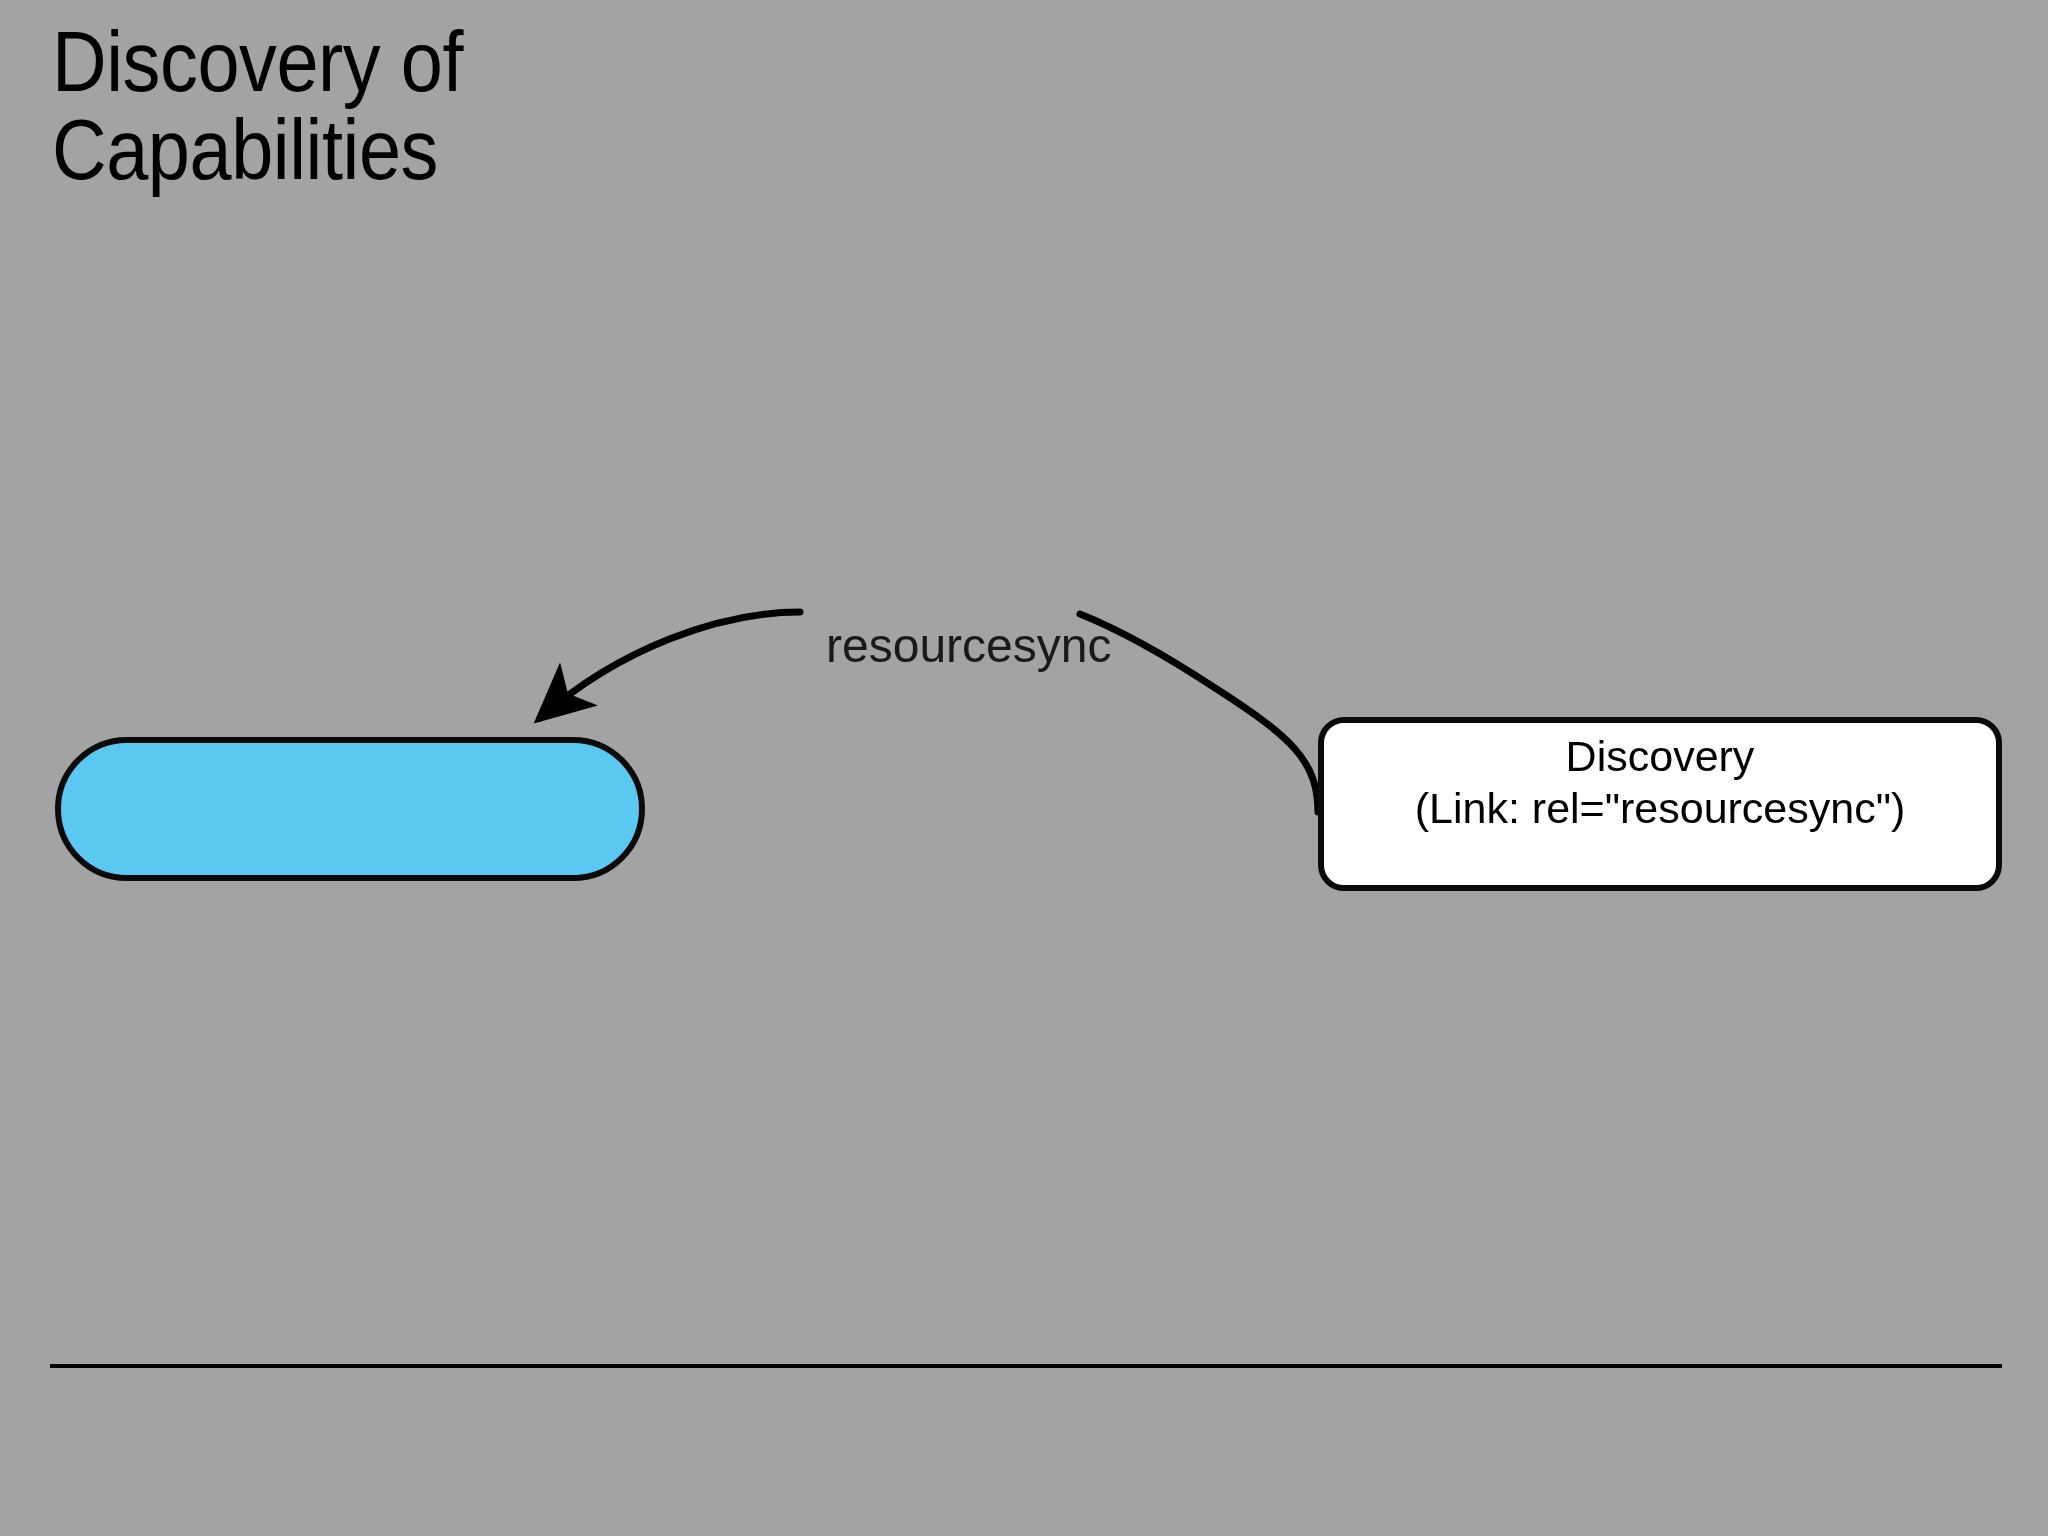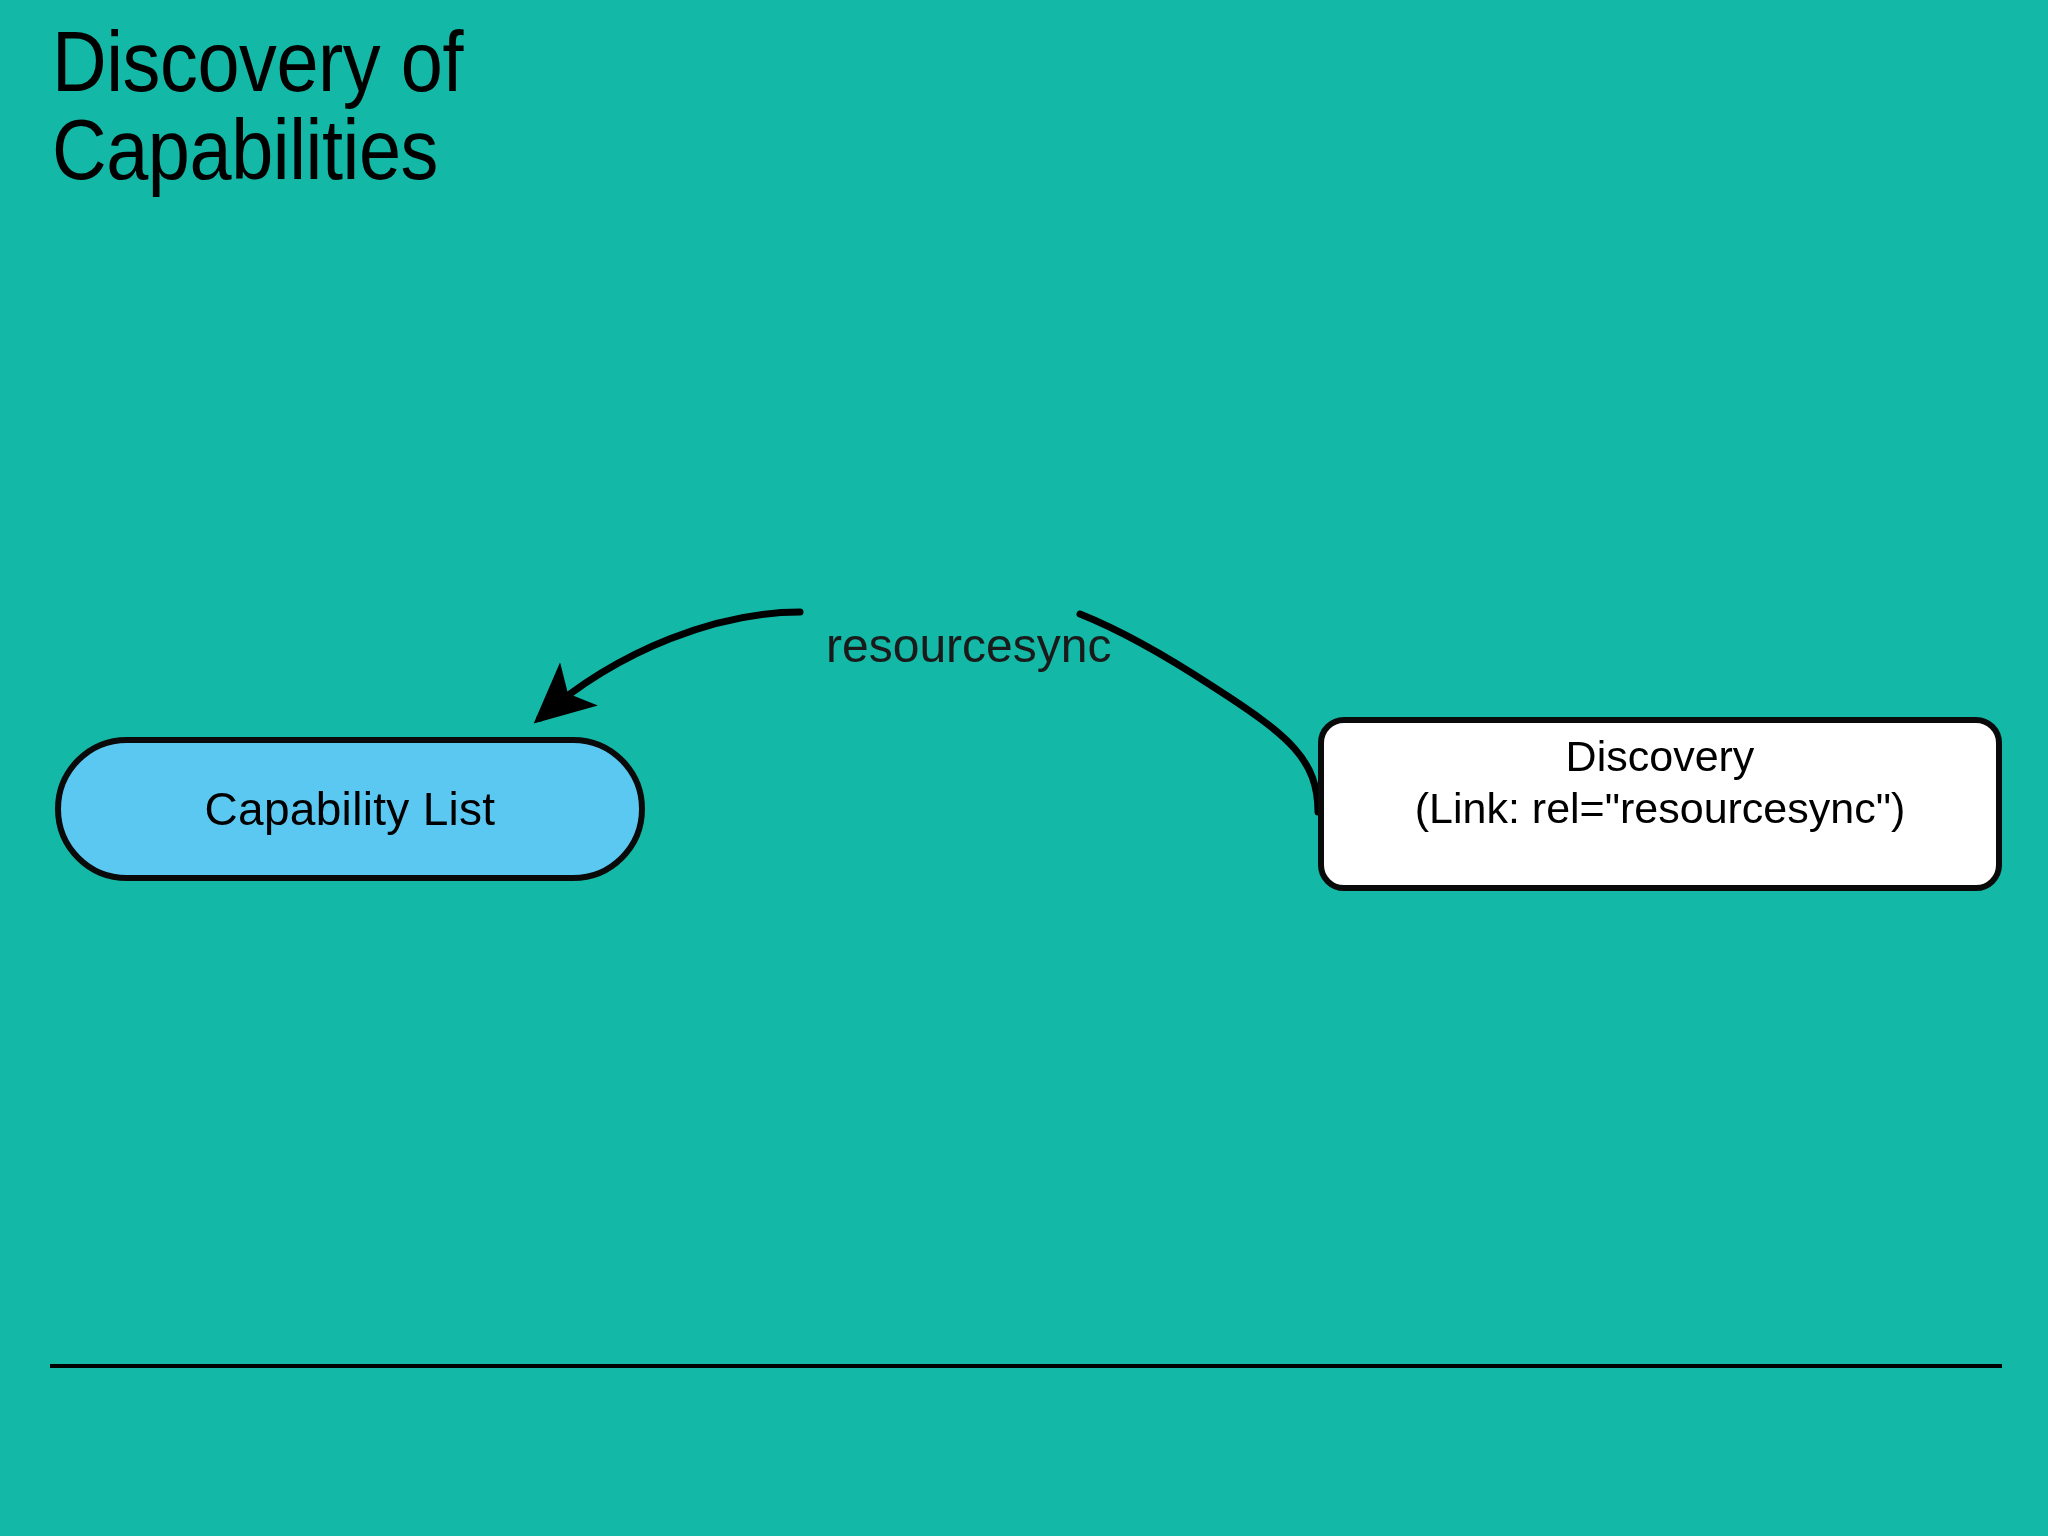--- a/index.html
+++ b/index.html
@@ -7,21 +7,21 @@
     padding: 0;
     background: #ffffff;
   }
   body {
     font-family: "Liberation Sans", sans-serif;
   }
   #slide {
     position: relative;
     width: 2048px;
     height: 1536px;
-    background: #14b8a6;
+    background: #a3a3a3;
     overflow: hidden;
   }
 
   
   #slide-title {
     position: absolute;
     left: 52px;
     top: 18px;
     width: 1100px;
     font-family: "Liberation Sans", sans-serif;
@@ -152,21 +152,20 @@
 
       <path d="M 1318,812
                C 1318,760 1290,736 1212,686
                C 1160,652 1120,630 1080,614" fill="none" stroke="#000000" stroke-width="7" stroke-linecap="round"></path>
 
       <path d="M 800,612
                C 720,612 620,648 540,718" fill="none" stroke="#000000" stroke-width="7" stroke-linecap="round" marker-end="url(#arrowhead-filled)"></path>
     </svg>
 
     <div id="capability-list-box"></div>
-    <div id="capability-list-label" class="node-label">Capability List</div>
 
     <div id="discovery-box"></div>
     <div id="discovery-label" class="node-label">Discovery
 (Link: rel="resourcesync")</div>
 
     <div id="edge-label-resourcesync">resourcesync</div>
   </div>
 
   <div id="footer-rule"></div>
 

